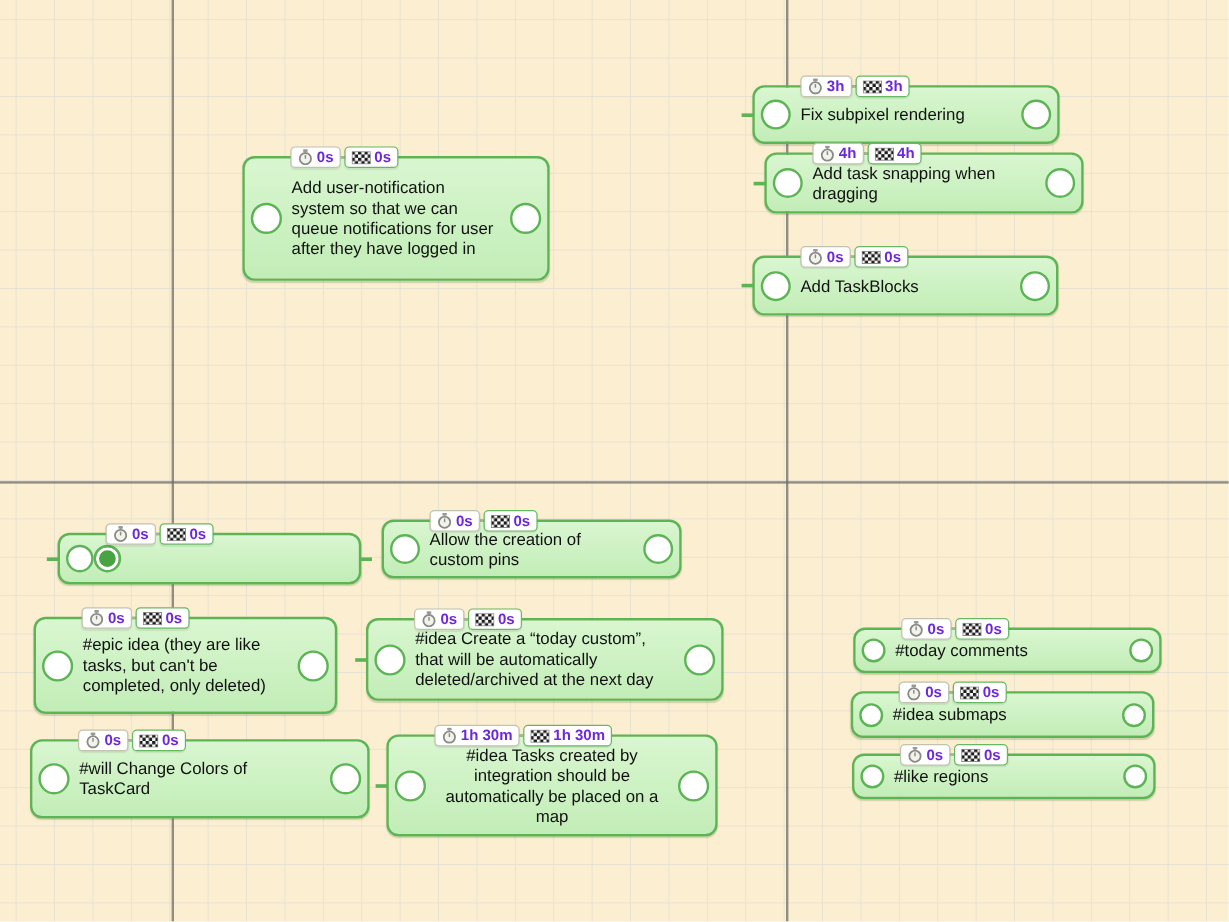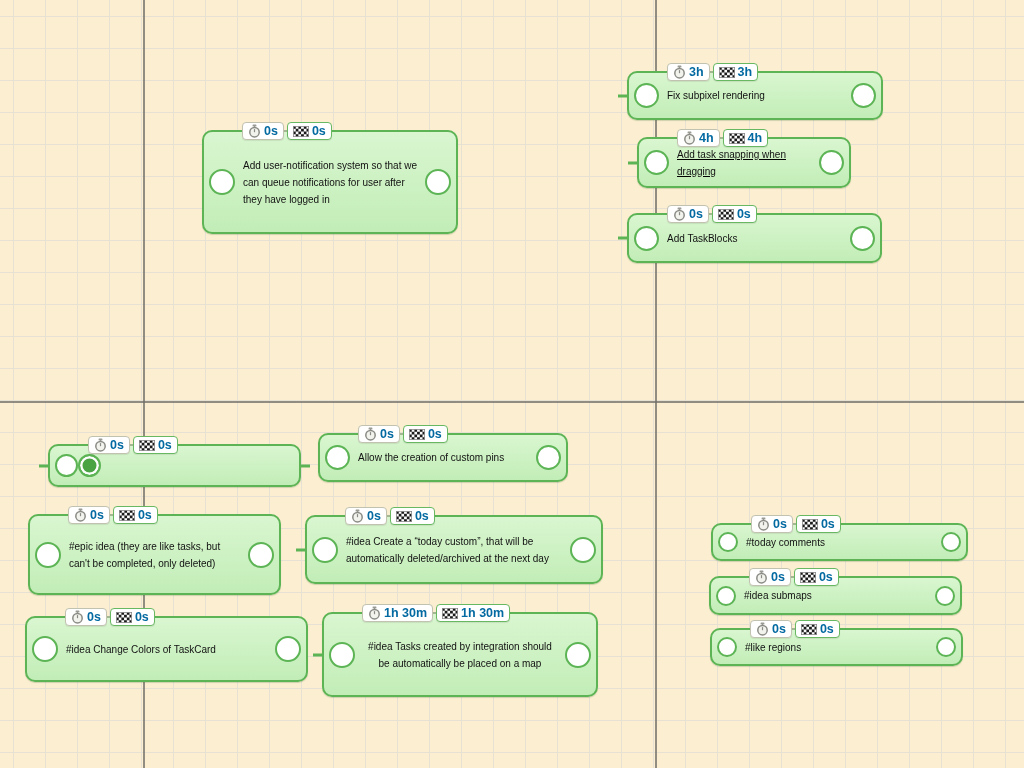--- a/index.html
+++ b/index.html
@@ -42,35 +42,35 @@
   }
   .port.left{margin-left:5px;}
   .port.right{margin-right:5px;}
   .port.done{
     background:var(--port-done-fill);
     box-shadow:inset 0 0 0 2.5px #fff;
   }
   .card-text{
     flex:1 1 auto;
     padding:0 8px;
-    font-size:10px;line-height:17px;color:var(--text);
+    font-size:14px;line-height:17px;color:var(--text);
   }
   .badge-row{
     position:absolute;top:-10px;left:38px;
     display:flex;align-items:center;gap:3px;
     z-index:2;
   }
   .badge{
     box-sizing:border-box;height:18px;
     display:flex;align-items:center;gap:3px;
     background:var(--badge-bg);
     border:1.5px solid var(--badge-border-timer);
     border-radius:4px;
     padding:0 5px;
-    font-size:12.5px;font-weight:700;color:#0369a1;
+    font-size:12.5px;font-weight:700;color:#6d28d9;
     box-shadow:0 1px 1px rgba(0,0,0,.08);
     white-space:nowrap;
   }
   .badge.flag{border-color:var(--badge-border-estimate);}
   .badge-gap{width:4px;height:2px;background:#a4b894;margin:0 -3.5px;z-index:-1;}
   .icon{display:flex;align-items:center;}
   .stub{
     position:absolute;top:50%;transform:translateY(-50%);
     width:10px;height:3px;background:var(--card-border);
   }
@@ -142,21 +142,21 @@
           </svg>
         </span>
         <span class="badge-text">3h</span>
       </div>
     </div>
     <div class="port left"></div>
     <div class="card-text">Fix subpixel rendering</div>
     <div class="port right"></div>
   <div class="stub left"></div>
     </div>
-    <div class="card" style="left: 637px; top: 137px; width: 214px; height: 51px; text-decoration: underline; --port: 25px;">
+    <div class="card" style="left: 637px; top: 127px; width: 266px; height: 51px; --port: 25px;">
     <div class="badge-row">
       <div class="badge timer">
         <span class="icon">
           <svg width="13" height="14" viewBox="0 0 13 14">
             <rect x="4.6" y="0.4" width="3.8" height="2.2" rx="0.6" fill="#9a9a94"></rect>
             <rect x="6" y="1.4" width="1" height="2" fill="#9a9a94"></rect>
             <circle cx="6.5" cy="8.2" r="4.7" fill="#f3f3ee" stroke="#8b8b85" stroke-width="1.5"></circle>
             <line x1="6.5" y1="8.2" x2="6.5" y2="5.1" stroke="#8b8b85" stroke-width="1.2"></line>
           </svg>
         </span>
@@ -332,21 +332,21 @@
       <div class="badge flag">
         <span class="icon">
           <svg width="16" height="11" viewBox="0 0 16 11">
             <rect x="0.4" y="0.4" width="15.2" height="10.2" fill="url(#chk)" stroke="#888" stroke-width="0.8"></rect>
           </svg>
         </span>
         <span class="badge-text">0s</span>
       </div>
     </div>
     <div class="port left"></div>
-    <div class="card-text">#idea Change Colors of TaskCard</div>
+    <div class="card-text">#will Change Colors of TaskCard</div>
     <div class="port right"></div>
   </div>
     <div class="card" style="left: 322px; top: 612px; width: 276px; height: 85px; text-align: center; --port: 26px;">
     <div class="badge-row">
       <div class="badge timer">
         <span class="icon">
           <svg width="13" height="14" viewBox="0 0 13 14">
             <rect x="4.6" y="0.4" width="3.8" height="2.2" rx="0.6" fill="#9a9a94"></rect>
             <rect x="6" y="1.4" width="1" height="2" fill="#9a9a94"></rect>
             <circle cx="6.5" cy="8.2" r="4.7" fill="#f3f3ee" stroke="#8b8b85" stroke-width="1.5"></circle>

